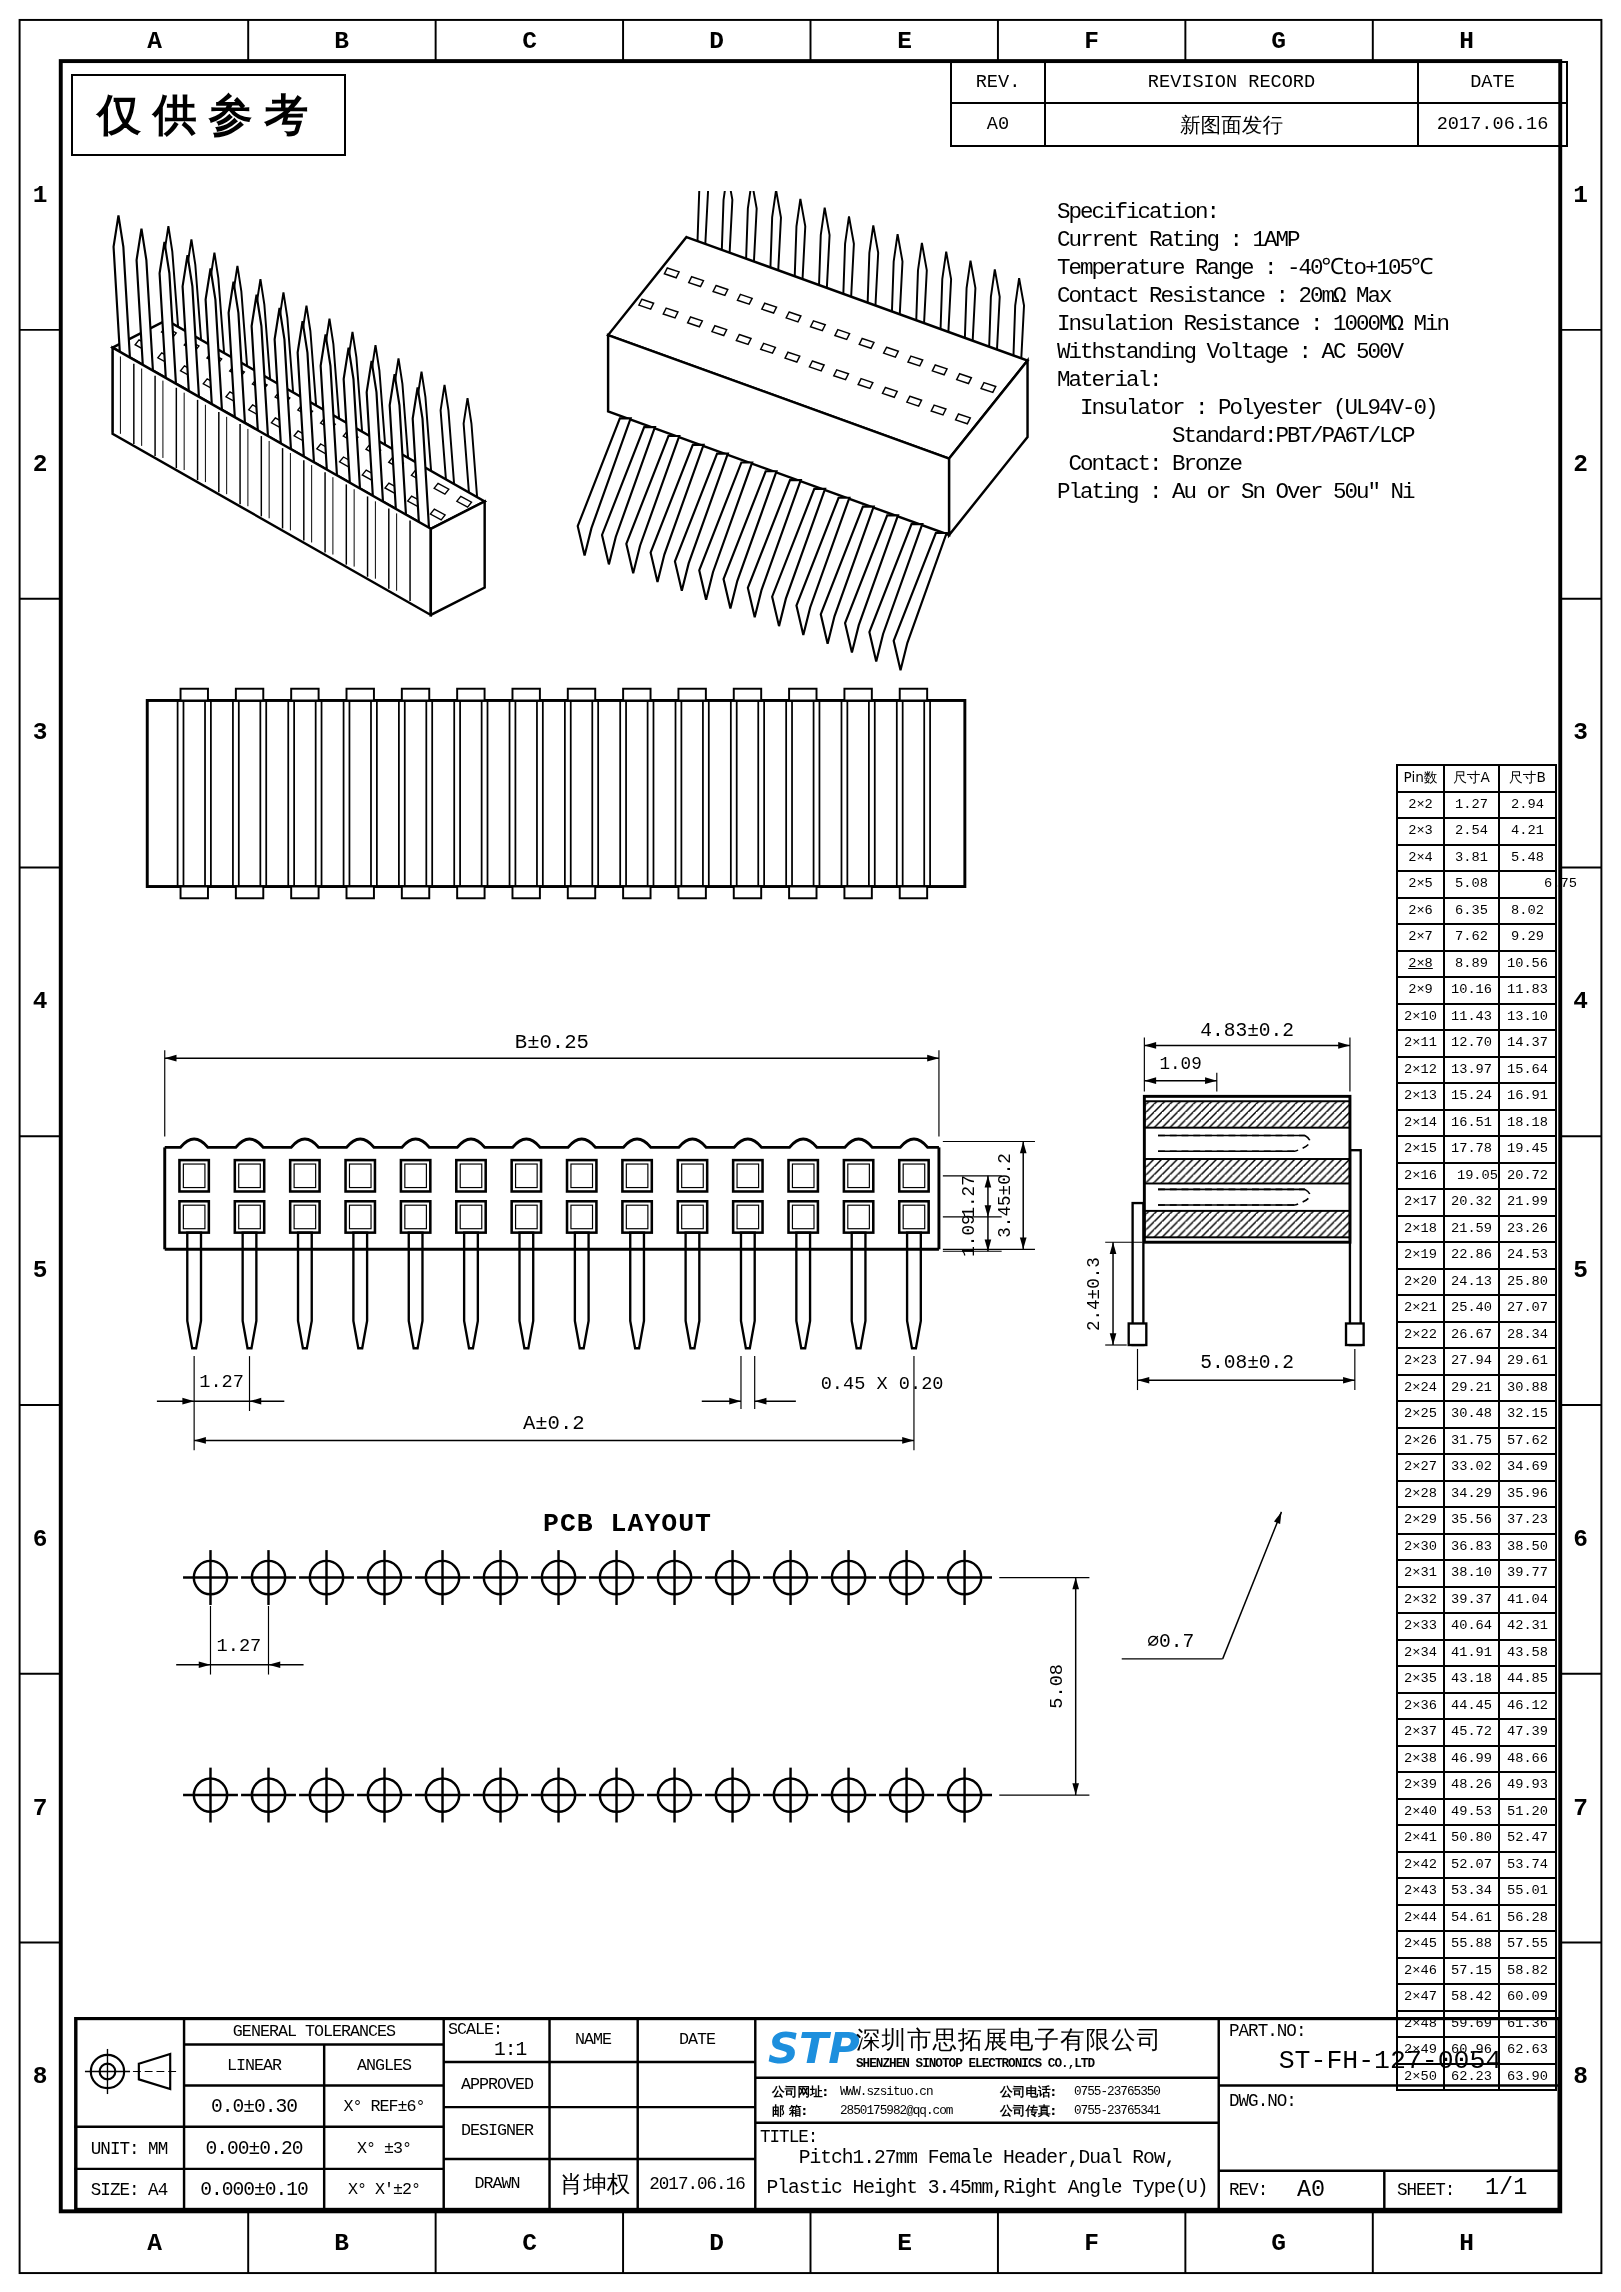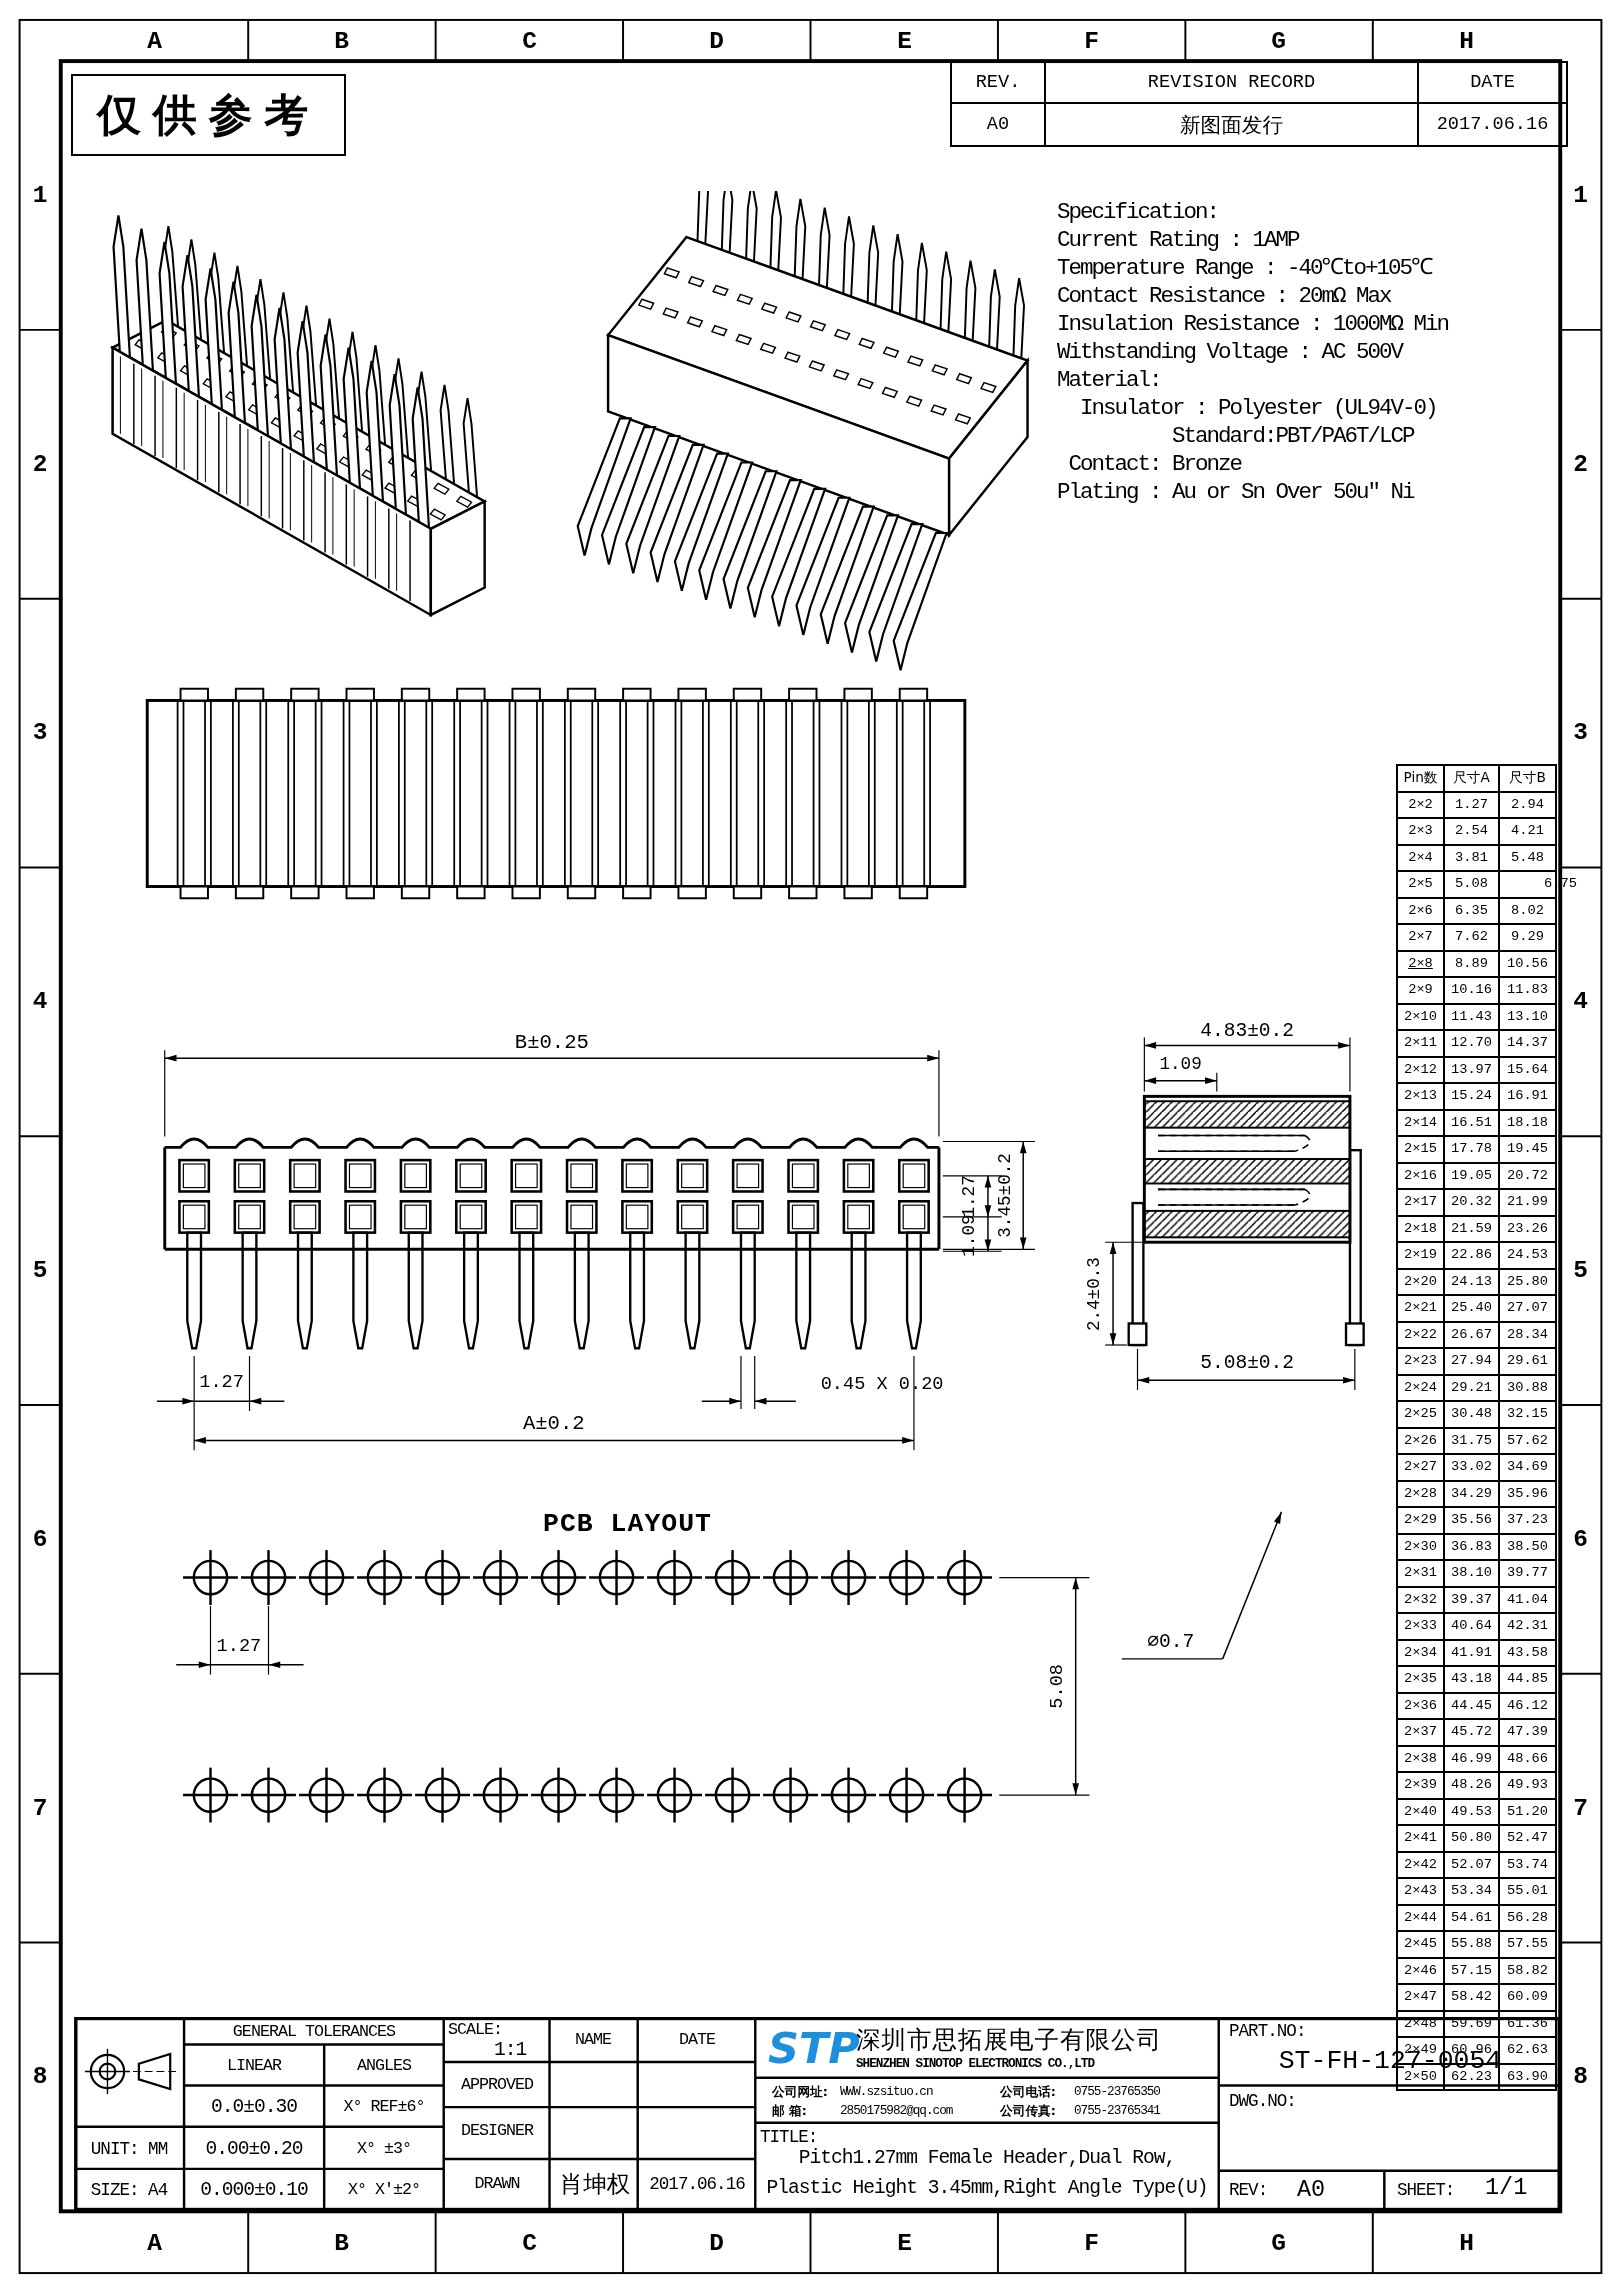--- a/index.html
+++ b/index.html
@@ -703,21 +703,21 @@
           <td style="width: 53px;">16.51</td>
           <td style="width: 55px;">18.18</td>
         </tr>
         <tr>
           <td style="width: 45px;">2×15</td>
           <td style="width: 53px;">17.78</td>
           <td style="width: 55px;">19.45</td>
         </tr>
         <tr>
           <td style="width: 45px;">2×16</td>
-          <td style="width: 53px;">19.05</td>
+          <td style="width: 53px; text-align: right;">19.05</td>
           <td style="width: 55px;">20.72</td>
         </tr>
         <tr>
           <td style="width: 45px;">2×17</td>
           <td style="width: 53px;">20.32</td>
           <td style="width: 55px;">21.99</td>
         </tr>
         <tr>
           <td style="width: 45px;">2×18</td>
           <td style="width: 53px;">21.59</td>

